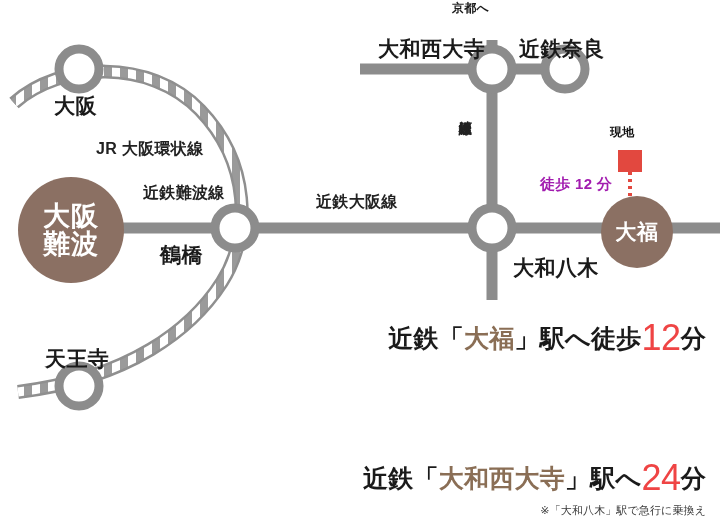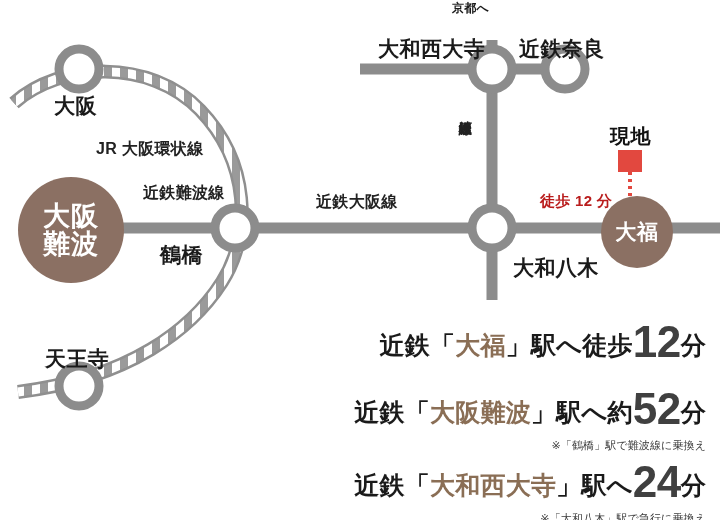--- a/index.html
+++ b/index.html
@@ -49,25 +49,24 @@
     line-height: 1.05;
     letter-spacing: 0.05em;
   }
   .dest-label {
     font-size: 12px;
     font-weight: bold;
   }
   .walk-label {
     font-size: 15px;
     font-weight: bold;
-    color: #b91c1c;
-    margin-top: 17px;
+    color: #a21caf;
   }
   .site-label {
-    font-size: 20px;
+    font-size: 12px;
     font-weight: bold;
     color: #111;
   }
   .circle-station {
     position: absolute;
     border-radius: 50%;
     background: #8b7063;
     color: #ffffff;
     display: flex;
     flex-direction: column;
@@ -112,23 +111,23 @@
     font-size: 25px;
     font-weight: bold;
     color: #1a1a1a;
     line-height: 1.1;
     letter-spacing: 0.01em;
   }
   .access-line .hl {
     color: #8a6e55;
   }
   .access-line .big-num {
-    font-size: 44px;
-    color: #404040;
-    font-weight: bold;
+    font-size: 36px;
+    color: #ef4444;
+    font-weight: normal;
     letter-spacing: -0.01em;
     vertical-align: -3px;
   }
   .access-note {
     display: block;
     font-size: 11px;
     color: #3a3a3a;
     font-weight: normal;
     margin-top: 5px;
     letter-spacing: 0.01em;
@@ -216,23 +215,19 @@
   <div class="map-label line-name" style="left:137px; top:185px;margin-left:6px;">近鉄難波線</div>
 
   <div class="map-label line-name" style="left:316px; top:194px;text-align:right;">近鉄大阪線</div>
 
   <div class="map-label vertical-line-name" style="left:458px; top:110px;">近鉄橿原線</div>
 
   <div class="access-block" style="top:318px;">
     <span class="access-line"><span>近鉄「</span><span class="hl">大福</span><span>」駅へ徒歩</span><span class="big-num">12</span><span>分</span></span>
   </div>
 
-  <div class="access-block" style="top:385px;">
-    <span class="access-line"><span>近鉄「</span><span class="hl">大阪難波</span><span>」駅へ約</span><span class="big-num">52</span><span>分</span></span>
-    <span class="access-note">※「鶴橋」駅で難波線に乗換え</span>
-  </div>
 
   <div class="access-block" style="top:458px;">
     <span class="access-line"><span>近鉄「</span><span class="hl">大和西大寺</span><span>」駅へ</span><span class="big-num">24</span><span>分</span></span>
     <span class="access-note">※「大和八木」駅で急行に乗換え</span>
   </div>
 
 </div>
 
 </body></html>

